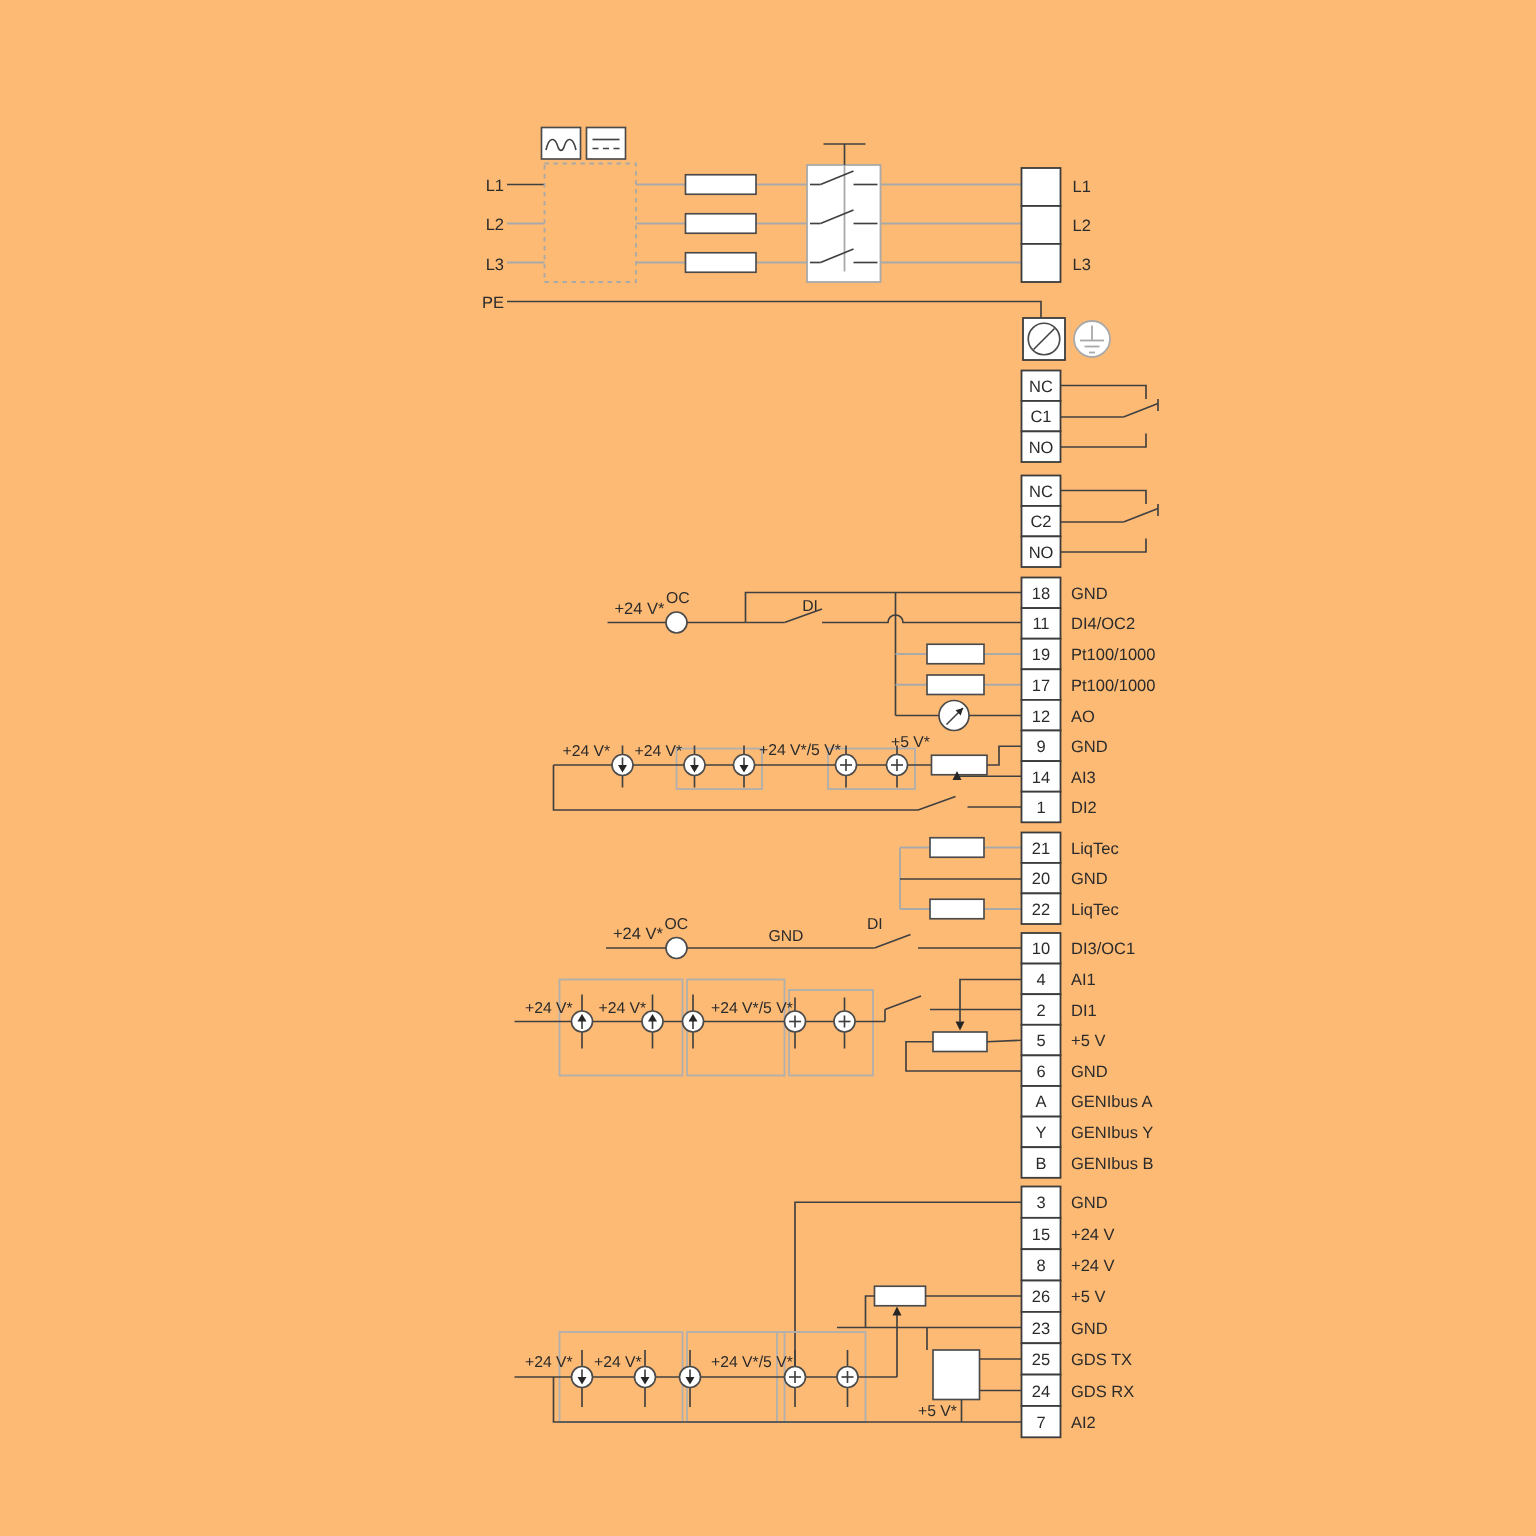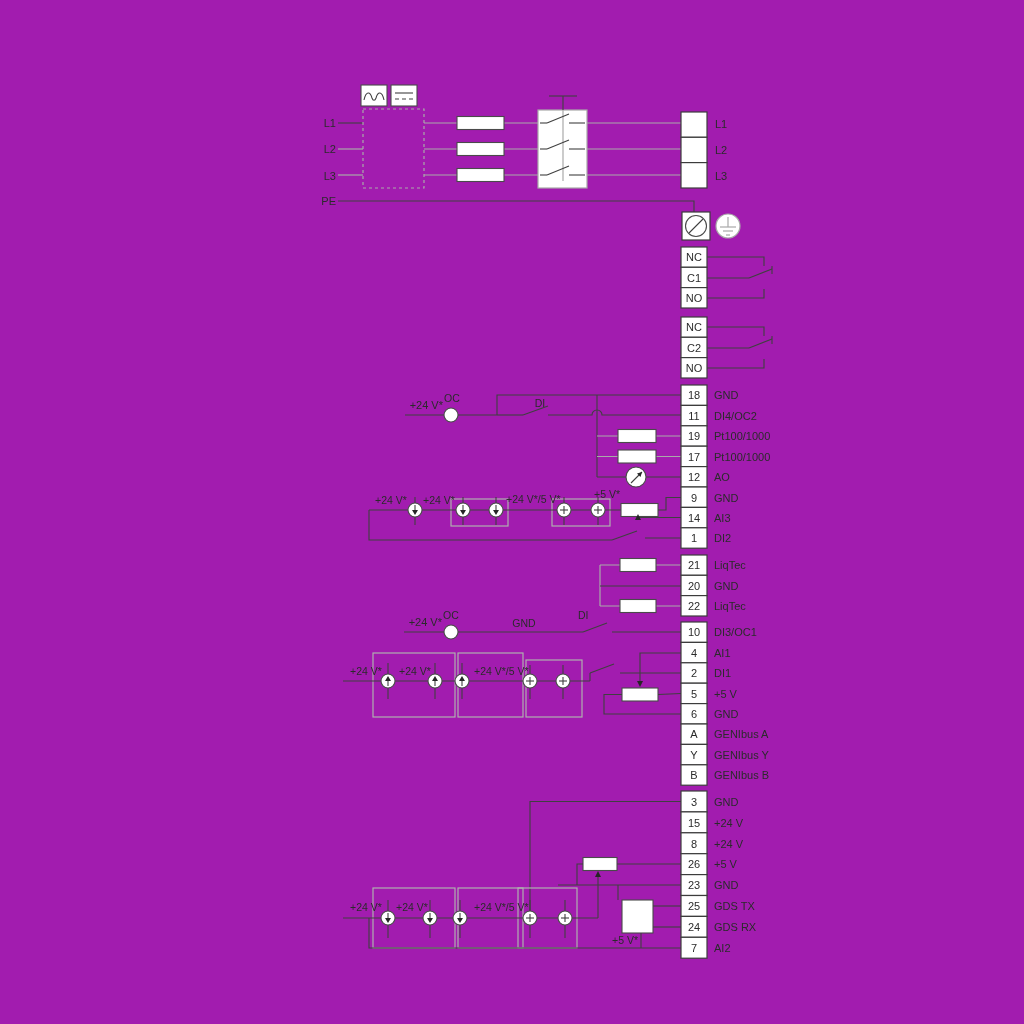--- a/index.html
+++ b/index.html
@@ -1,16 +1,16 @@
 <!DOCTYPE html>
 <html><head>
 <meta charset="utf-8">
 <style>
   html,body{margin:0;padding:0;background:#ffffff;}
-  .stage{position:relative;width:1024px;height:1024px;background:#a21caf;overflow:hidden;}
+  .stage{position:relative;width:1024px;height:1024px;background:#fdba74;overflow:hidden;}
   svg{position:absolute;left:0;top:0;}
   .w{stroke:#404040;stroke-width:1.1;fill:none;}
   .wg{stroke:#a9a9a9;stroke-width:1.2;fill:none;}
   .cell{fill:#ffffff;stroke:#3c3c3c;stroke-width:1.2;}
   .comp{fill:#ffffff;stroke:#4a4a4a;stroke-width:1.1;}
   .compg{fill:#ffffff;stroke:#a9a9a9;stroke-width:1.2;}
   .brk{fill:none;stroke:#b0b0b0;stroke-width:1.2;}
   .sym{fill:#262626;}
   .t{font-family:"Liberation Sans",sans-serif;font-size:11px;fill:#2b2b2b;}
   .tn{text-anchor:middle;}

